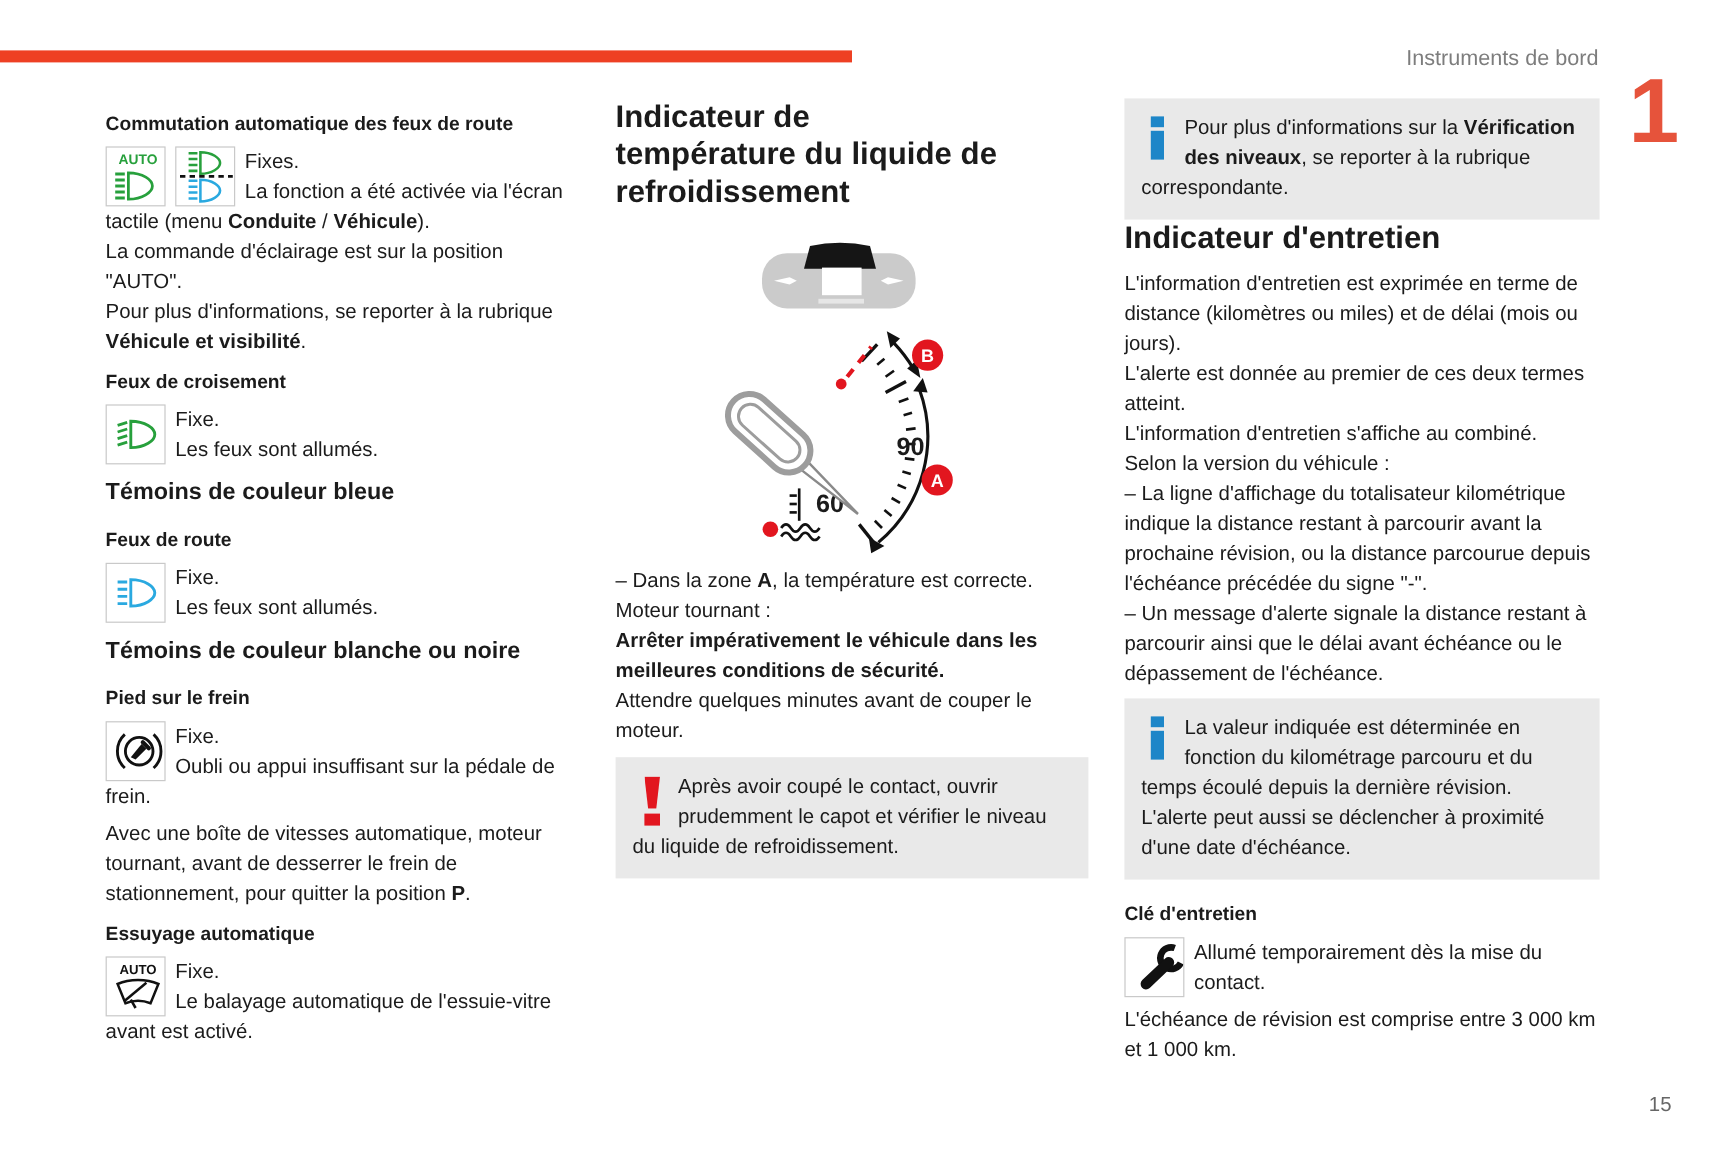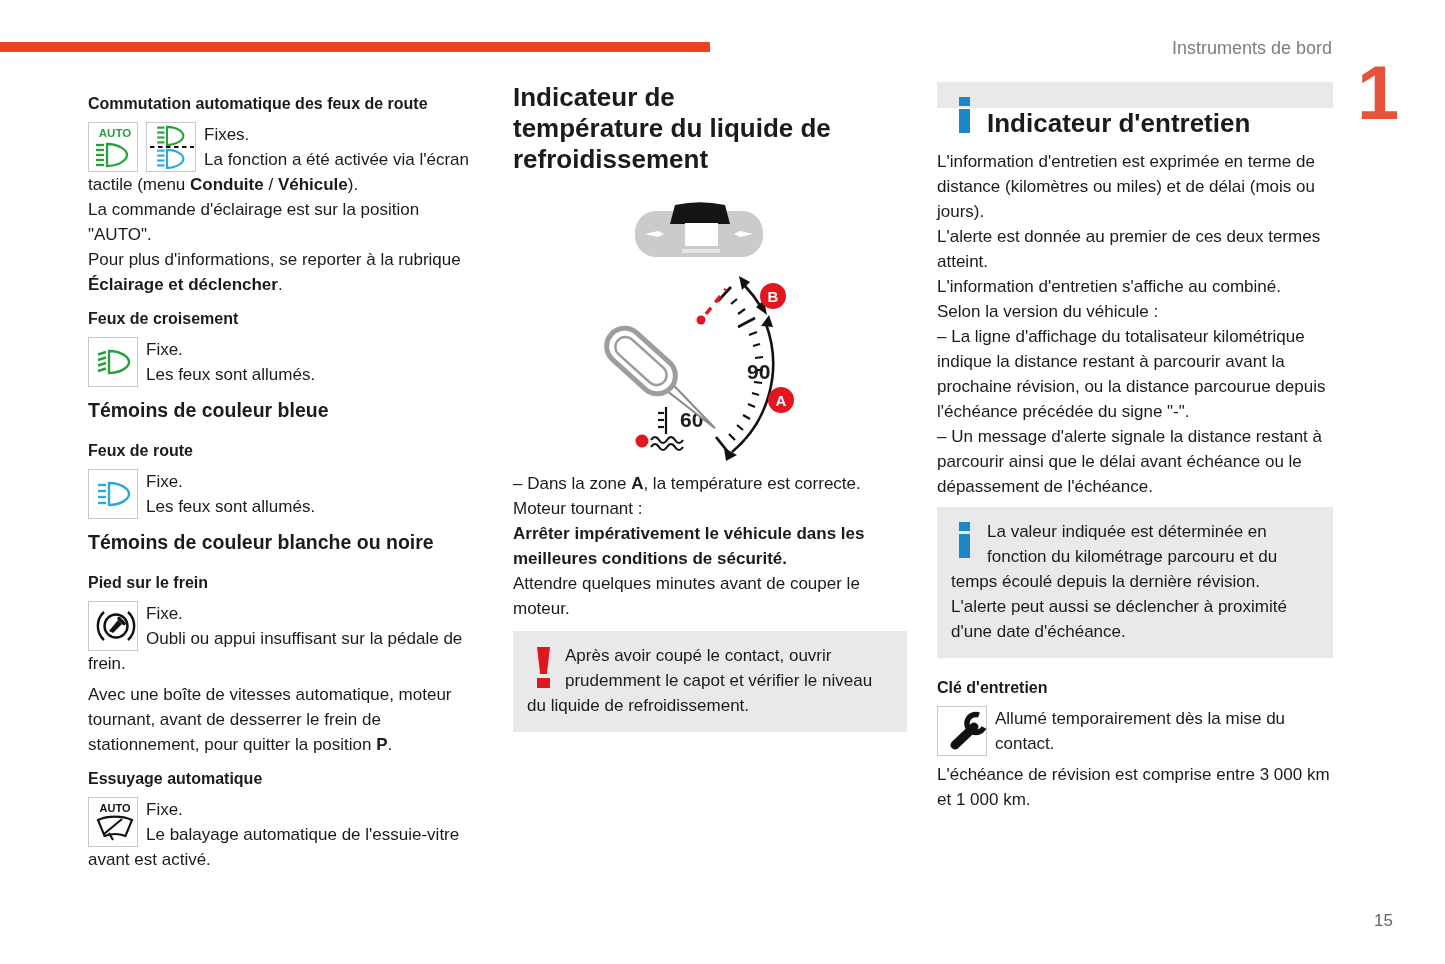--- a/index.html
+++ b/index.html
@@ -84,21 +84,21 @@
             <line x1="-12" y1="2" x2="-3" y2="2"></line>
               <line x1="-12" y1="8" x2="-3" y2="8"></line>
             <line x1="-12" y1="14" x2="-3" y2="14"></line>
               <line x1="-12" y1="20" x2="-3" y2="20"></line>
           </g>
         </svg>
       </span>
       <div class="state">Fixes.</div>
       <p class="para"><span>La fonction a été activée via l'écran tactile (menu </span><span class="b">Conduite</span><span> / </span><span class="b">Véhicule</span><span>).</span></p>
       <p class="para">La commande d'éclairage est sur la position "AUTO".</p>
-      <p class="para"><span>Pour plus d'informations, se reporter à la rubrique </span><span class="b">Éclairage et déclencher</span><span>.</span></p>
+      <p class="para"><span>Pour plus d'informations, se reporter à la rubrique </span><span class="b">Véhicule et visibilité</span><span>.</span></p>
     </div>
 
     <h4 class="sub">Feux de croisement</h4>
     <div class="entry">
       <span class="iconbox">
         <svg width="42" height="30" viewBox="0 0 42 30">
           <g transform="translate(14,3)" stroke="#27a03c" stroke-width="2.4" fill="none">
             <path d="M0,1 C12,1 20,7 20,12 C20,17 12,23 0,23 Z"></path>
             <line x1="-11" y1="4.5" x2="-3" y2="2"></line>
               <line x1="-11" y1="10" x2="-3" y2="7.5"></line>
@@ -263,20 +263,21 @@
     </div>
   </div>
 
   <div class="col col-right">
 
     <div class="graybox">
       <span class="info-i-icon">
           <span class="dot"></span>
           <span class="stem"></span>
         </span>
+      <p class="para"><span>Pour plus d'informations sur la </span><span class="b">Vérification des niveaux</span><span>, se reporter à la rubrique correspondante.</span></p>
     </div>
 
     <h2 class="big mt18">Indicateur d'entretien</h2>
     <p class="para">L'information d'entretien est exprimée en terme de distance (kilomètres ou miles) et de délai (mois ou jours).</p>
     <p class="para">L'alerte est donnée au premier de ces deux termes atteint.</p>
     <p class="para">L'information d'entretien s'affiche au combiné.</p>
     <p class="para">Selon la version du véhicule :</p>
     <p class="para">–  La ligne d'affichage du totalisateur kilométrique indique la distance restant à parcourir avant la prochaine révision, ou la distance parcourue depuis l'échéance précédée du signe "-".</p>
     <p class="para">–  Un message d'alerte signale la distance restant à parcourir ainsi que le délai avant échéance ou le dépassement de l'échéance.</p>
 

